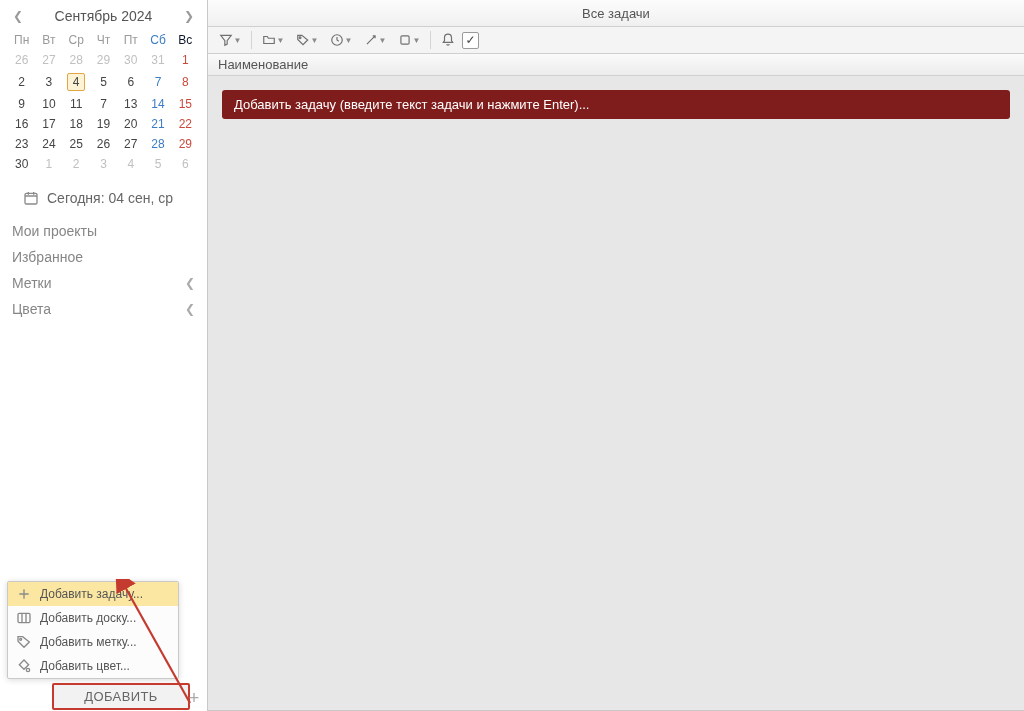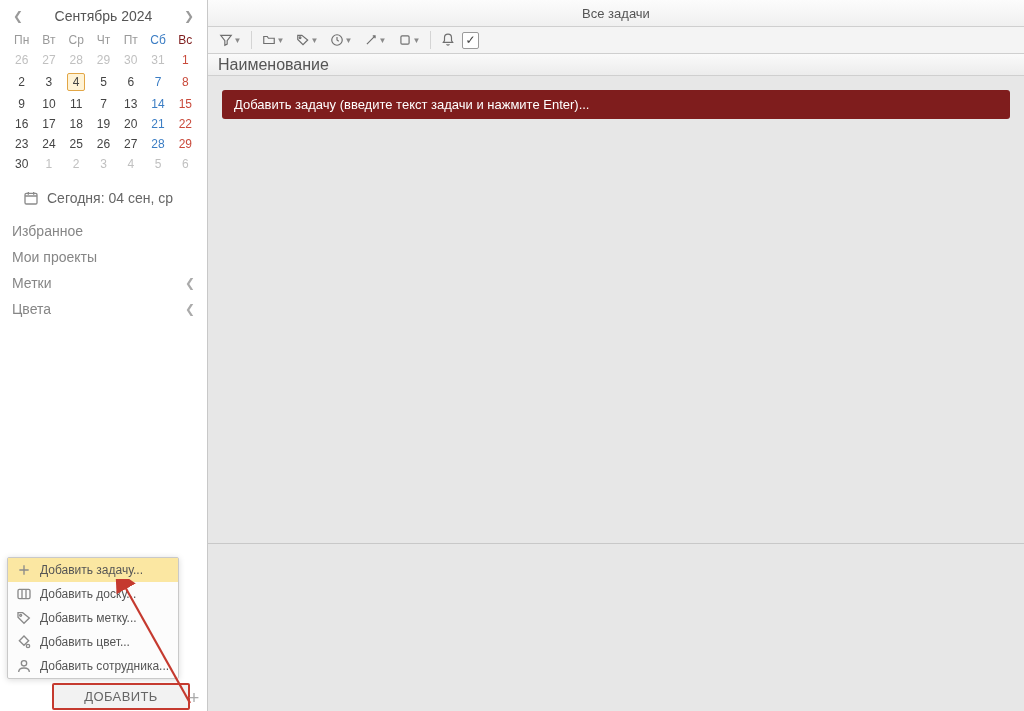--- a/index.html
+++ b/index.html
@@ -15,21 +15,21 @@
 
   
   .cal { padding: 4px 8px 6px; }
   .cal-header { display: flex; align-items: center; justify-content: center; gap: 6px; padding: 4px 0 6px; color: #555; }
   .cal-nav { width: 20px; text-align:center; color:#9a9a9a; cursor:pointer; font-size:12px; user-select:none; }
   .cal-title { flex:1; text-align:center; font-size:14px; color:#555; }
   .cal-table { width:100%; border-collapse:collapse; table-layout:fixed; }
   .cal-table th, .cal-table td { text-align:center; font-weight:normal; padding:3px 0; font-size:12px; }
   .cal-table th { color:#9a9a9a; }
   .cal-table th.sat { color:#3b7dc4; }
-  .cal-table th.sun { color:#7f1d1d; }
+  .cal-table th.sun { color:#0f172a; }
   .cal-table td { color:#444; cursor:pointer; }
   .cal-table td.muted { color:#c0c0c0; }
   .cal-table td.sat { color:#3b7dc4; }
   .cal-table td.sun { color:#c94a3b; }
   .cal-table td.sel span { display:inline-block; min-width:18px; padding:1px 4px; border:1px solid #e2a646; background:#fff3d6; border-radius:2px; }
 
   
   .today-row { display:flex; align-items:center; gap:8px; padding:10px 10px 10px 12px; color:#666; font-size:14px; cursor:pointer;margin-left:11px; }
   .cal-icon { width:16px; height:16px; color:#8a8a8a; }
 
@@ -64,21 +64,21 @@
   }
   .add-plus {
     position:absolute; right:4px; bottom:4px; width:18px; height:18px;
     color:#aaa; font-size:18px; line-height:18px; text-align:center;
   }
 
   
   .arrow-svg { position:absolute; left:112px; bottom:4px; width:90px; height:128px; pointer-events:none; }
 
   
-  .main { flex:1; height:544px; background:#e7e7e7; display:flex; flex-direction:column; border-bottom:1px solid #c8c8c8; }
+  .main { flex:1; height:711px; background:#e7e7e7; display:flex; flex-direction:column; border-bottom:1px solid #c8c8c8; }
 
   .mhead {
     height:27px; background: linear-gradient(#fcfcfc,#f0f0f0);
     border-bottom:1px solid #cfcfcf;
     display:flex; align-items:center; justify-content:center;
     font-size:13px; color:#555;
   }
 
   .toolbar {
     height:27px; background:#f4f4f4; border-bottom:1px solid #cfcfcf;
@@ -89,21 +89,21 @@
     width:24px; height:22px; border-radius:2px; cursor:pointer; color:#6f6f6f;
     position: relative;
   }
   .tbtn.with-caret { width:32px; }
   .tcaret { font-size:8px; color:#8a8a8a; margin-left:1px; }
   .tdivider { width:1px; height:18px; background:#d4d4d4; margin:0 3px; }
   .tcheck { width:17px; height:17px; border:1px solid #9a9a9a; border-radius:2px; display:inline-flex; align-items:center; justify-content:center; font-size:12px; color:#444; background:#fff; cursor:pointer; }
 
   .colhead {
     height:22px; background:linear-gradient(#fafafa,#ececec);
-    border-bottom:1px solid #cfcfcf; padding:0 10px; font-size:16px;
+    border-bottom:1px solid #cfcfcf; padding:0 10px; font-size:13px;
     display:flex; align-items:center; color:#555;
   }
 
   .taskarea { flex:1; background:#e7e7e7; padding:14px 14px; }
   .taskrow {
     background:#7f1d1d; color:#fff; border-radius:3px;
     padding:7px 12px; font-size:13px;
   }
 
 </style>
@@ -192,24 +192,24 @@
   <div class="today-row">
     <svg class="cal-icon" viewBox="0 0 24 24" fill="none" stroke="currentColor" stroke-width="2">
         <rect x="3" y="5" width="18" height="16" rx="2"></rect>
         <path d="M3 9h18M8 3v4M16 3v4"></path>
       </svg>
     <span>Сегодня: 04 сен, ср</span>
   </div>
 
   <div class="nav">
     <div class="nav-item">
+      <span>Мои проекты</span>
+    </div>
+    <div class="nav-item">
       <span>Избранное</span>
-    </div>
-    <div class="nav-item">
-      <span>Мои проекты</span>
     </div>
     <div class="nav-item">
       <span>Метки</span>
       <span class="chev">❮</span>
     </div>
     <div class="nav-item">
       <span>Цвета</span>
       <span class="chev">❮</span>
     </div>
   </div>
@@ -237,27 +237,20 @@
           </svg></span>
         <span>Добавить метку...</span>
       </div>
       <div class="ctx-item">
         <span class="ctx-icon"><svg viewBox="0 0 24 24" fill="none" stroke="currentColor" stroke-width="2">
             <path d="M12 3l7 7-7 7-7-7z"></path>
             <circle cx="18" cy="18" r="2.5"></circle>
           </svg></span>
         <span>Добавить цвет...</span>
       </div>
-      <div class="ctx-item">
-        <span class="ctx-icon"><svg viewBox="0 0 24 24" fill="none" stroke="currentColor" stroke-width="2">
-            <circle cx="12" cy="8" r="4"></circle>
-            <path d="M4 21c0-4 4-6 8-6s8 2 8 6"></path>
-          </svg></span>
-        <span>Добавить сотрудника...</span>
-      </div>
     </div>
 
   <div class="add-btn">
     <span>ДОБАВИТЬ</span>
   </div>
   <div class="add-plus">+</div>
 
   <svg class="arrow-svg" viewBox="0 0 90 128">
     <defs>
       <marker id="ah" markerWidth="10" markerHeight="10" refX="2" refY="5" orient="auto">

